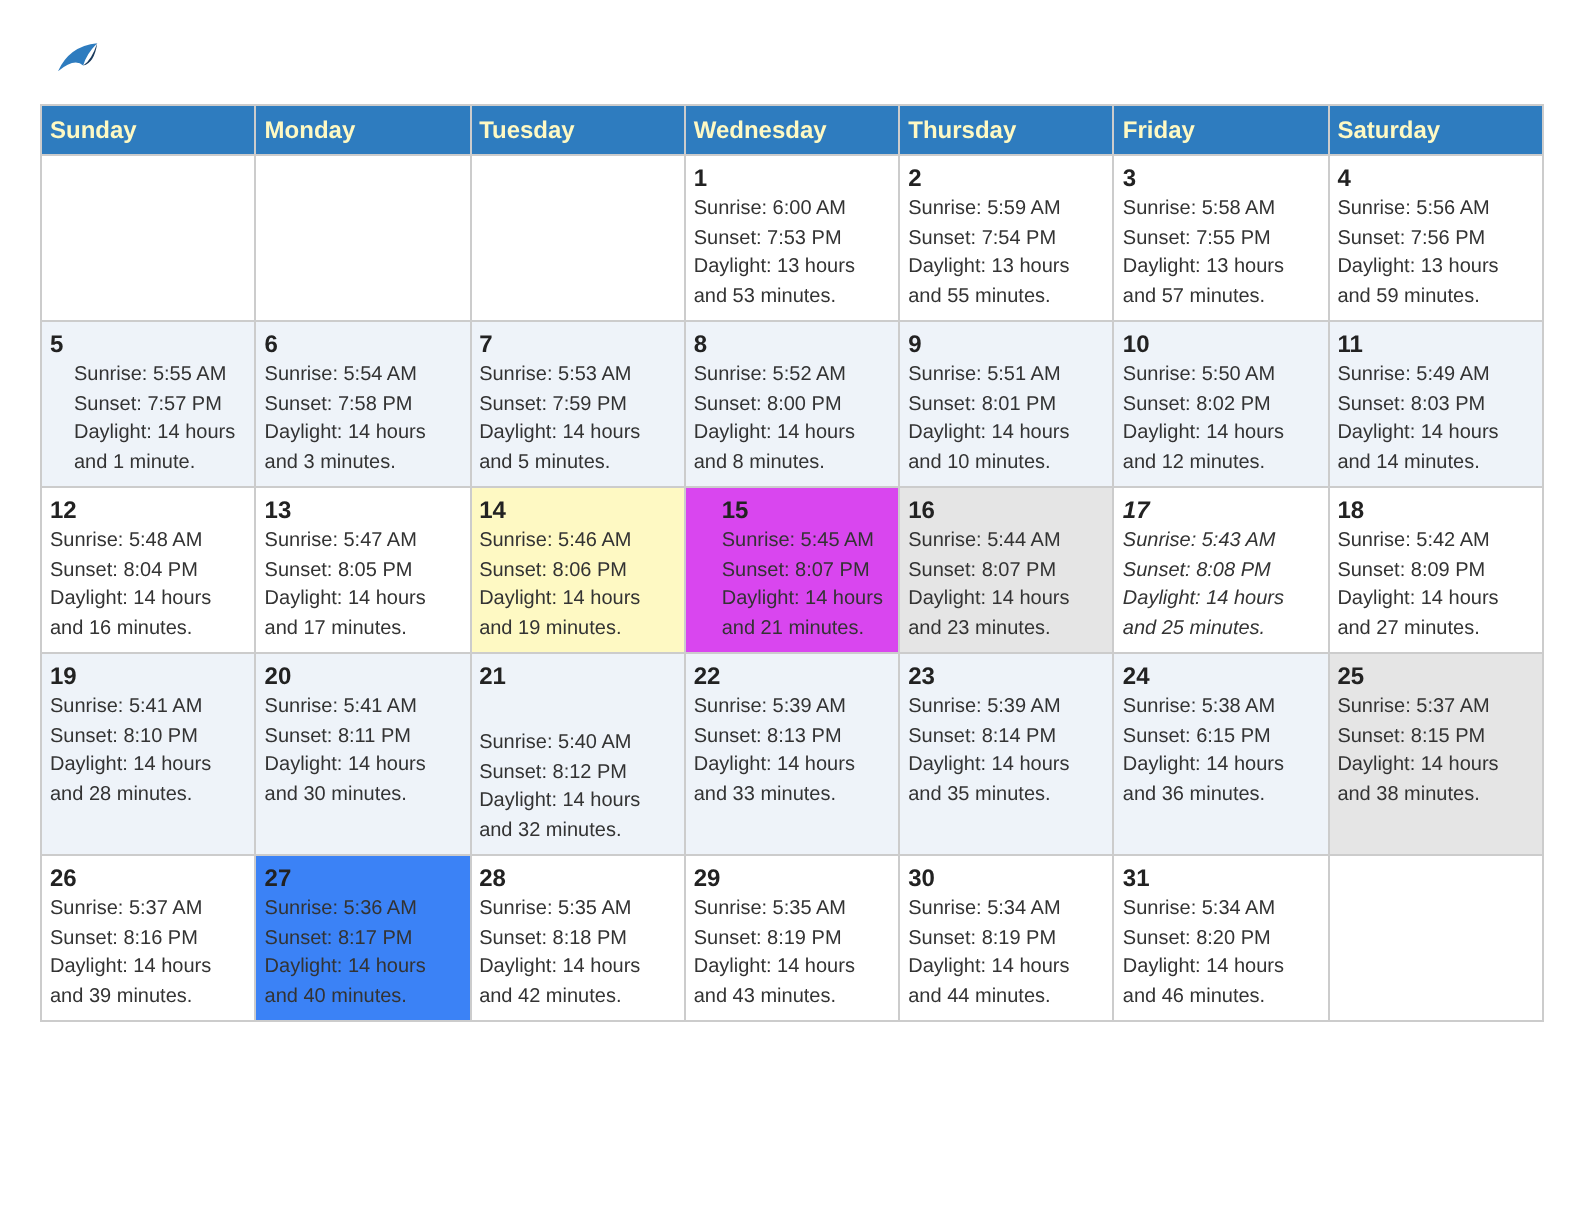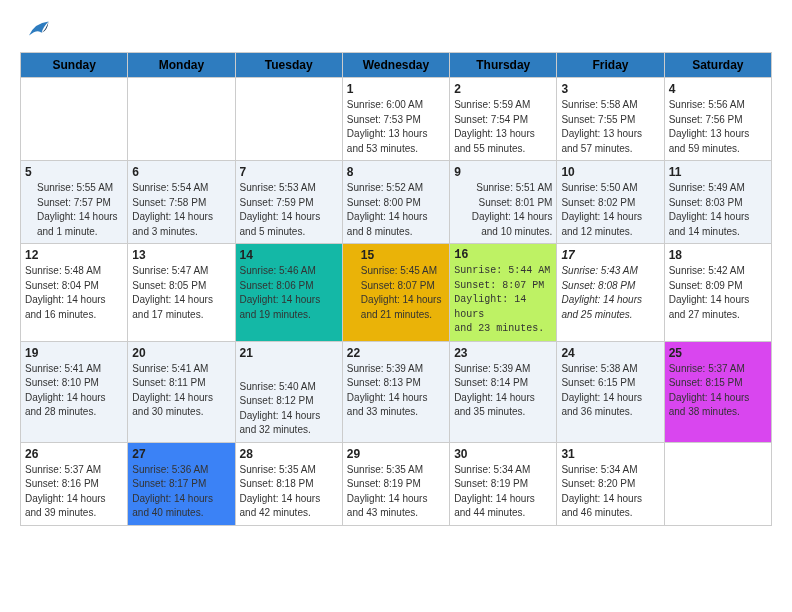--- a/index.html
+++ b/index.html
@@ -47,25 +47,25 @@
       color: #333;
       margin-top: 2px;
     }
     .calendar-table {
       width: 100%;
       border-collapse: collapse;
       table-layout: fixed;
     }
     .calendar-table th {
       background: #2e7cbf;
-      color: #000000;
+      color: #fef9c3;
       font-size: 12px;
       font-weight: bold;
       padding: 5px 4px;
-      text-align: center;
+      text-align: left;
       border: 1px solid #ccc;
     }
     .calendar-table td {
       border: 1px solid #ccc;
       vertical-align: top;
       padding: 4px 4px 4px 4px;
       font-size: 10.5px;
       color: #222;
       height: 82px;
       background: #fff;
@@ -182,21 +182,21 @@
         </td>
         <td style="background: rgb(238, 243, 249);">
           <span class="day-num">8</span>
           <div class="day-detail" style="white-space: pre-line;">Sunrise: 5:52 AM
 Sunset: 8:00 PM
 Daylight: 14 hours
 and 8 minutes.</div>
         </td>
         <td style="background: rgb(238, 243, 249);">
           <span class="day-num">9</span>
-          <div class="day-detail" style="white-space: pre-line; text-align: right;">Sunrise: 5:51 AM
+          <div class="day-detail" style="white-space: pre-line;">Sunrise: 5:51 AM
 Sunset: 8:01 PM
 Daylight: 14 hours
 and 10 minutes.</div>
         </td>
         <td style="background: rgb(238, 243, 249);">
           <span class="day-num">10</span>
           <div class="day-detail" style="white-space: pre-line;">Sunrise: 5:50 AM
 Sunset: 8:02 PM
 Daylight: 14 hours
 and 12 minutes.</div>
@@ -217,35 +217,35 @@
 Daylight: 14 hours
 and 16 minutes.</div>
         </td>
         <td style="background: rgb(255, 255, 255);">
           <span class="day-num">13</span>
           <div class="day-detail" style="white-space: pre-line;">Sunrise: 5:47 AM
 Sunset: 8:05 PM
 Daylight: 14 hours
 and 17 minutes.</div>
         </td>
-        <td style="background: #14b8a6; margin-left: 40px;">
+        <td style="background: #fef9c3; margin-left: 40px;">
           <span class="day-num">14</span>
           <div class="day-detail" style="white-space: pre-line;">Sunrise: 5:46 AM
 Sunset: 8:06 PM
 Daylight: 14 hours
 and 19 minutes.</div>
         </td>
-        <td style="background: #eab308; padding-left: 18px;">
+        <td style="background: #d946ef; padding-left: 18px;">
           <span class="day-num">15</span>
           <div class="day-detail" style="white-space: pre-line;">Sunrise: 5:45 AM
 Sunset: 8:07 PM
 Daylight: 14 hours
 and 21 minutes.</div>
         </td>
-        <td style="background: #bef264; font-family: Liberation Mono, monospace;">
+        <td style="background: #e5e5e5;">
           <span class="day-num">16</span>
           <div class="day-detail" style="white-space: pre-line;">Sunrise: 5:44 AM
 Sunset: 8:07 PM
 Daylight: 14 hours
 and 23 minutes.</div>
         </td>
         <td style="background: rgb(255, 255, 255); font-style: italic;">
           <span class="day-num">17</span>
           <div class="day-detail" style="white-space: pre-line;">Sunrise: 5:43 AM
 Sunset: 8:08 PM
@@ -296,21 +296,21 @@
 Daylight: 14 hours
 and 35 minutes.</div>
         </td>
         <td style="background: rgb(238, 243, 249);">
           <span class="day-num">24</span>
           <div class="day-detail" style="white-space: pre-line;">Sunrise: 5:38 AM
 Sunset: 6:15 PM
 Daylight: 14 hours
 and 36 minutes.</div>
         </td>
-        <td style="background: #d946ef; margin-left: 44px;">
+        <td style="background: #e5e5e5; margin-left: 44px;">
           <span class="day-num">25</span>
           <div class="day-detail" style="white-space: pre-line;">Sunrise: 5:37 AM
 Sunset: 8:15 PM
 Daylight: 14 hours
 and 38 minutes.</div>
         </td>
       </tr>
       <tr>
         <td style="background: rgb(255, 255, 255);">
           <span class="day-num">26</span>

